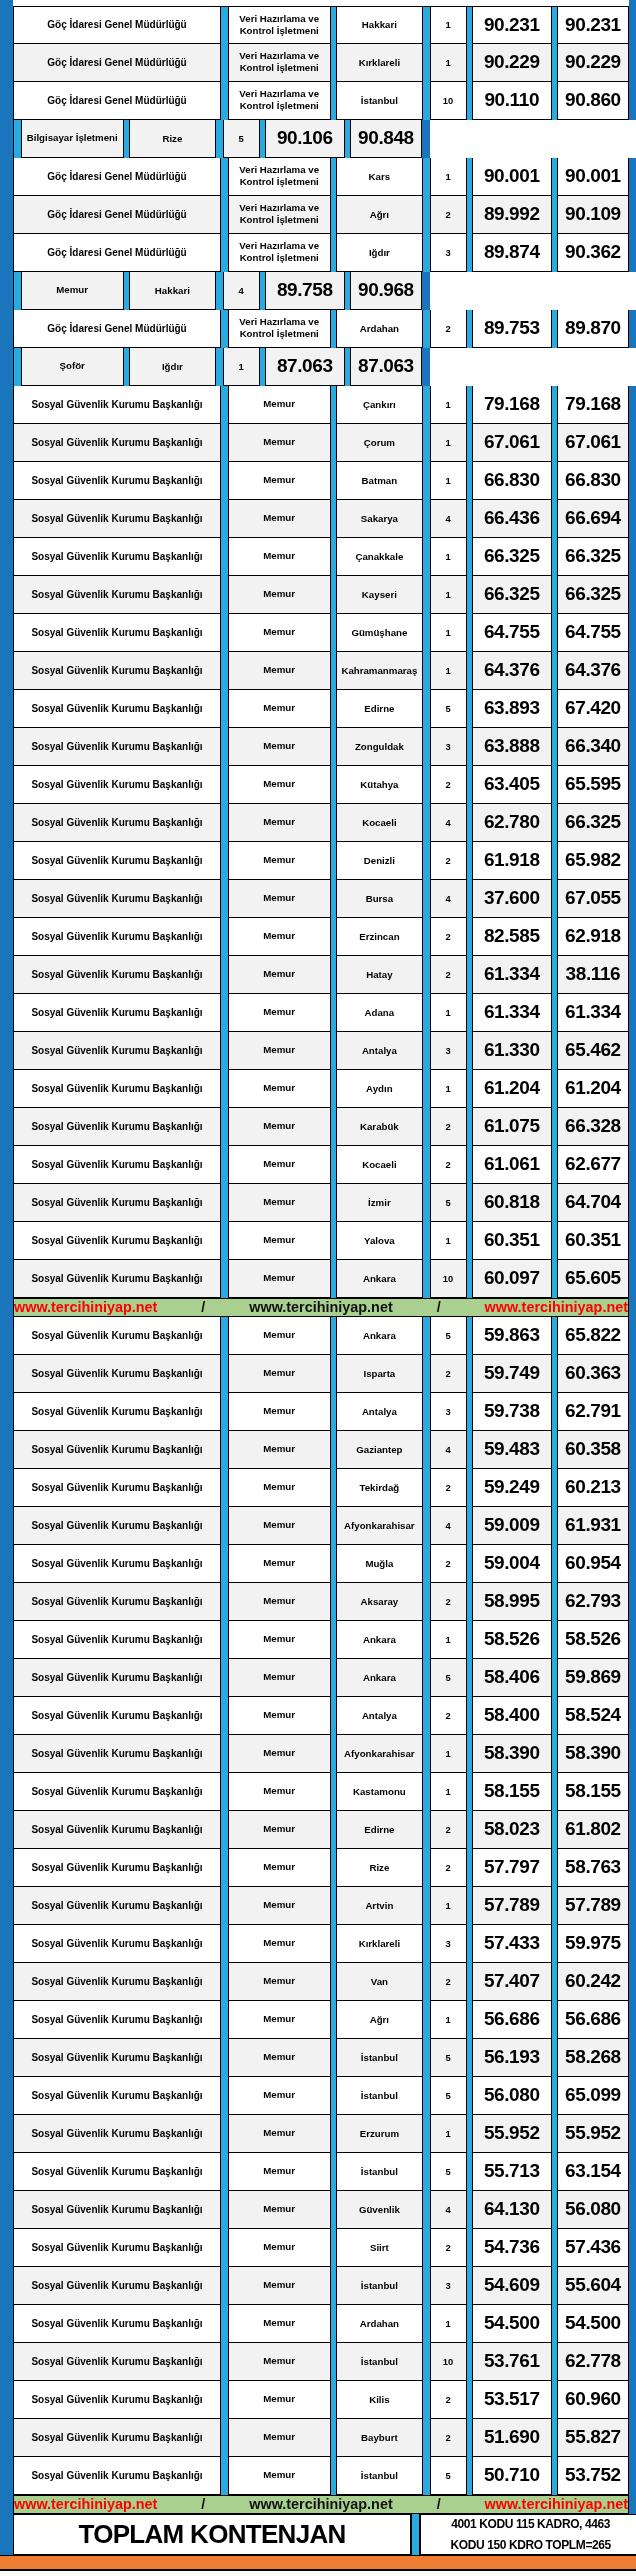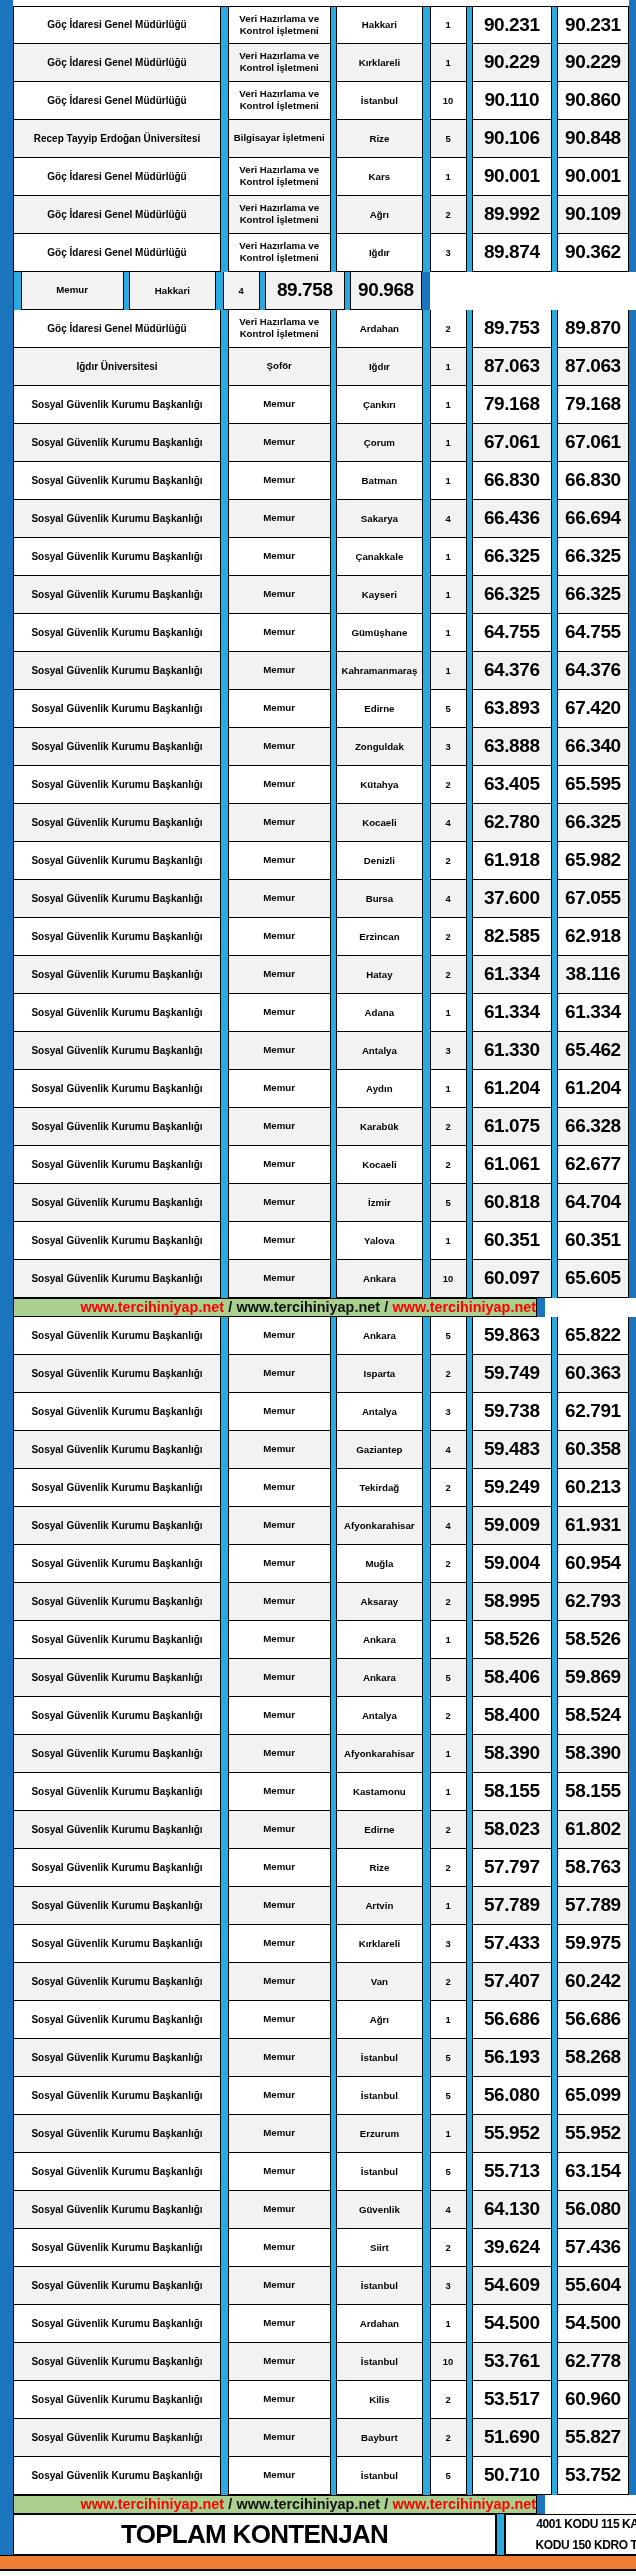--- a/index.html
+++ b/index.html
@@ -40,33 +40,33 @@
   .sc1   { width: 78px; font-size: 19px; letter-spacing: -0.4px; }
   .sc2   { width: 71px;  font-size: 19px; letter-spacing: -0.4px; border-right: 1.4px solid #000; }
 
   
   .toppad { display: flex; height: 5.8px; width: 637px; }
   .toppad .mid { flex: 1; background: #fff; }
 
   
   .banner-row { height: 19px; }
   .banner {
-    flex: none; width: 524px; background: #A9D08E;
+    flex: none; width: 616px; background: #A9D08E;
     border: 1.4px solid #000;
-    display: flex; align-items: center; justify-content: flex-end;
+    display: flex; align-items: center; justify-content: space-between;
     font-size: 14.4px; white-space: pre;
   }
   .url-red { color: #FF0000; }
   .url-dark { color: #111111; }
   .slash { color: #111111; padding: 0 4.3px; }
 
   
   .footer-row { height: 41px; }
   .f-left {
-    flex: none; width: 483px; background: #fff;
+    flex: none; width: 398px; background: #fff;
     border: 1.4px solid #000;
     display: flex; align-items: center; justify-content: center;
     font-size: 26px; letter-spacing: -0.7px;
   }
   .f-sep { width: 8.7px; flex: none; background: #29ABE2; border-left: 1.4px solid #000; border-right: 1.4px solid #000; }
   .f-right {
     flex: none; width: 222px; background: #fff;
     border: 1.4px solid #000;
     display: flex; flex-direction: column; align-items: center; justify-content: space-between;
     font-size: 12px; line-height: 1.5; letter-spacing: -0.4px;
@@ -130,21 +130,20 @@
     <div class="sep w12"></div>
     <div class="c cnt">10</div>
     <div class="sep w10"></div>
     <div class="c sc1">90.110</div>
     <div class="sep w10"></div>
     <div class="c sc2">90.860</div>
     <div class="edge-r"></div>
   </div>
       <div class="trow even">
     <div class="edge-l"></div>
-    <div class="c inst">Recep Tayyip Erdoğan Üniversitesi</div>
     <div class="sep w12"></div>
     <div class="c pos">Bilgisayar İşletmeni</div>
     <div class="sep w10"></div>
     <div class="c city">Rize</div>
     <div class="sep w12"></div>
     <div class="c cnt">5</div>
     <div class="sep w10"></div>
     <div class="c sc1">90.106</div>
     <div class="sep w10"></div>
     <div class="c sc2">90.848</div>
@@ -219,21 +218,20 @@
     <div class="sep w12"></div>
     <div class="c cnt">2</div>
     <div class="sep w10"></div>
     <div class="c sc1">89.753</div>
     <div class="sep w10"></div>
     <div class="c sc2">89.870</div>
     <div class="edge-r"></div>
   </div>
       <div class="trow even">
     <div class="edge-l"></div>
-    <div class="c inst">Iğdır Üniversitesi</div>
     <div class="sep w12"></div>
     <div class="c pos">Şoför</div>
     <div class="sep w10"></div>
     <div class="c city">Iğdır</div>
     <div class="sep w12"></div>
     <div class="c cnt">1</div>
     <div class="sep w10"></div>
     <div class="c sc1">87.063</div>
     <div class="sep w10"></div>
     <div class="c sc2">87.063</div>
@@ -967,21 +965,21 @@
       <div class="trow odd">
     <div class="edge-l"></div>
     <div class="c inst">Sosyal Güvenlik Kurumu Başkanlığı</div>
     <div class="sep w12"></div>
     <div class="c pos">Memur</div>
     <div class="sep w10"></div>
     <div class="c city">Siirt</div>
     <div class="sep w12"></div>
     <div class="c cnt">2</div>
     <div class="sep w10"></div>
-    <div class="c sc1">39.624</div>
+    <div class="c sc1">54.736</div>
     <div class="sep w10"></div>
     <div class="c sc2">57.436</div>
     <div class="edge-r"></div>
   </div>
       <div class="trow even">
     <div class="edge-l"></div>
     <div class="c inst">Sosyal Güvenlik Kurumu Başkanlığı</div>
     <div class="sep w12"></div>
     <div class="c pos">Memur</div>
     <div class="sep w10"></div>

